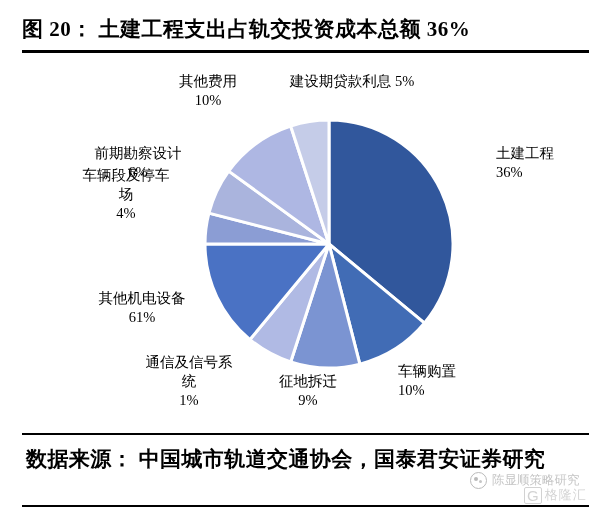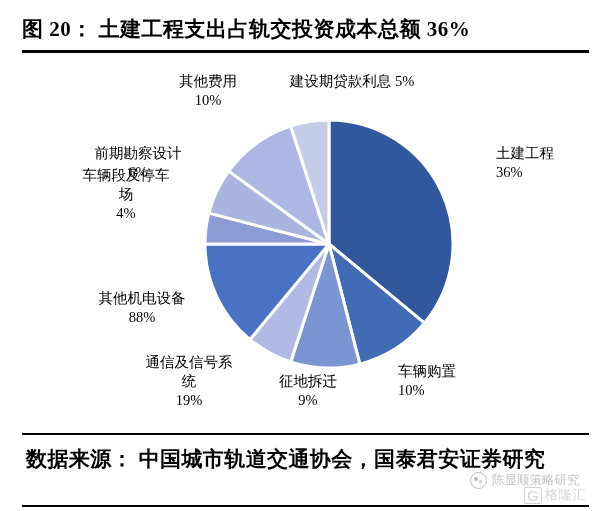--- a/index.html
+++ b/index.html
@@ -204,23 +204,23 @@
     </svg>
 
     <div class="pie-label lbl-tujian">土建工程
 36%</div>
     <div class="pie-label lbl-cheliang">车辆购置
 10%</div>
     <div class="pie-label lbl-zhengdi">征地拆迁
 9%</div>
     <div class="pie-label lbl-tongxin">通信及信号系
 统
-19%</div>
+1%</div>
     <div class="pie-label lbl-jidian">其他机电设备
-88%</div>
+61%</div>
     <div class="pie-label lbl-cheliangduan">车辆段及停车
 场
 4%</div>
     <div class="pie-label lbl-qianqi">前期勘察设计
 6%</div>
     <div class="pie-label lbl-qita">其他费用
 10%</div>
     <div class="pie-label lbl-lixi">建设期贷款利息 5%</div>
 
   </div>

